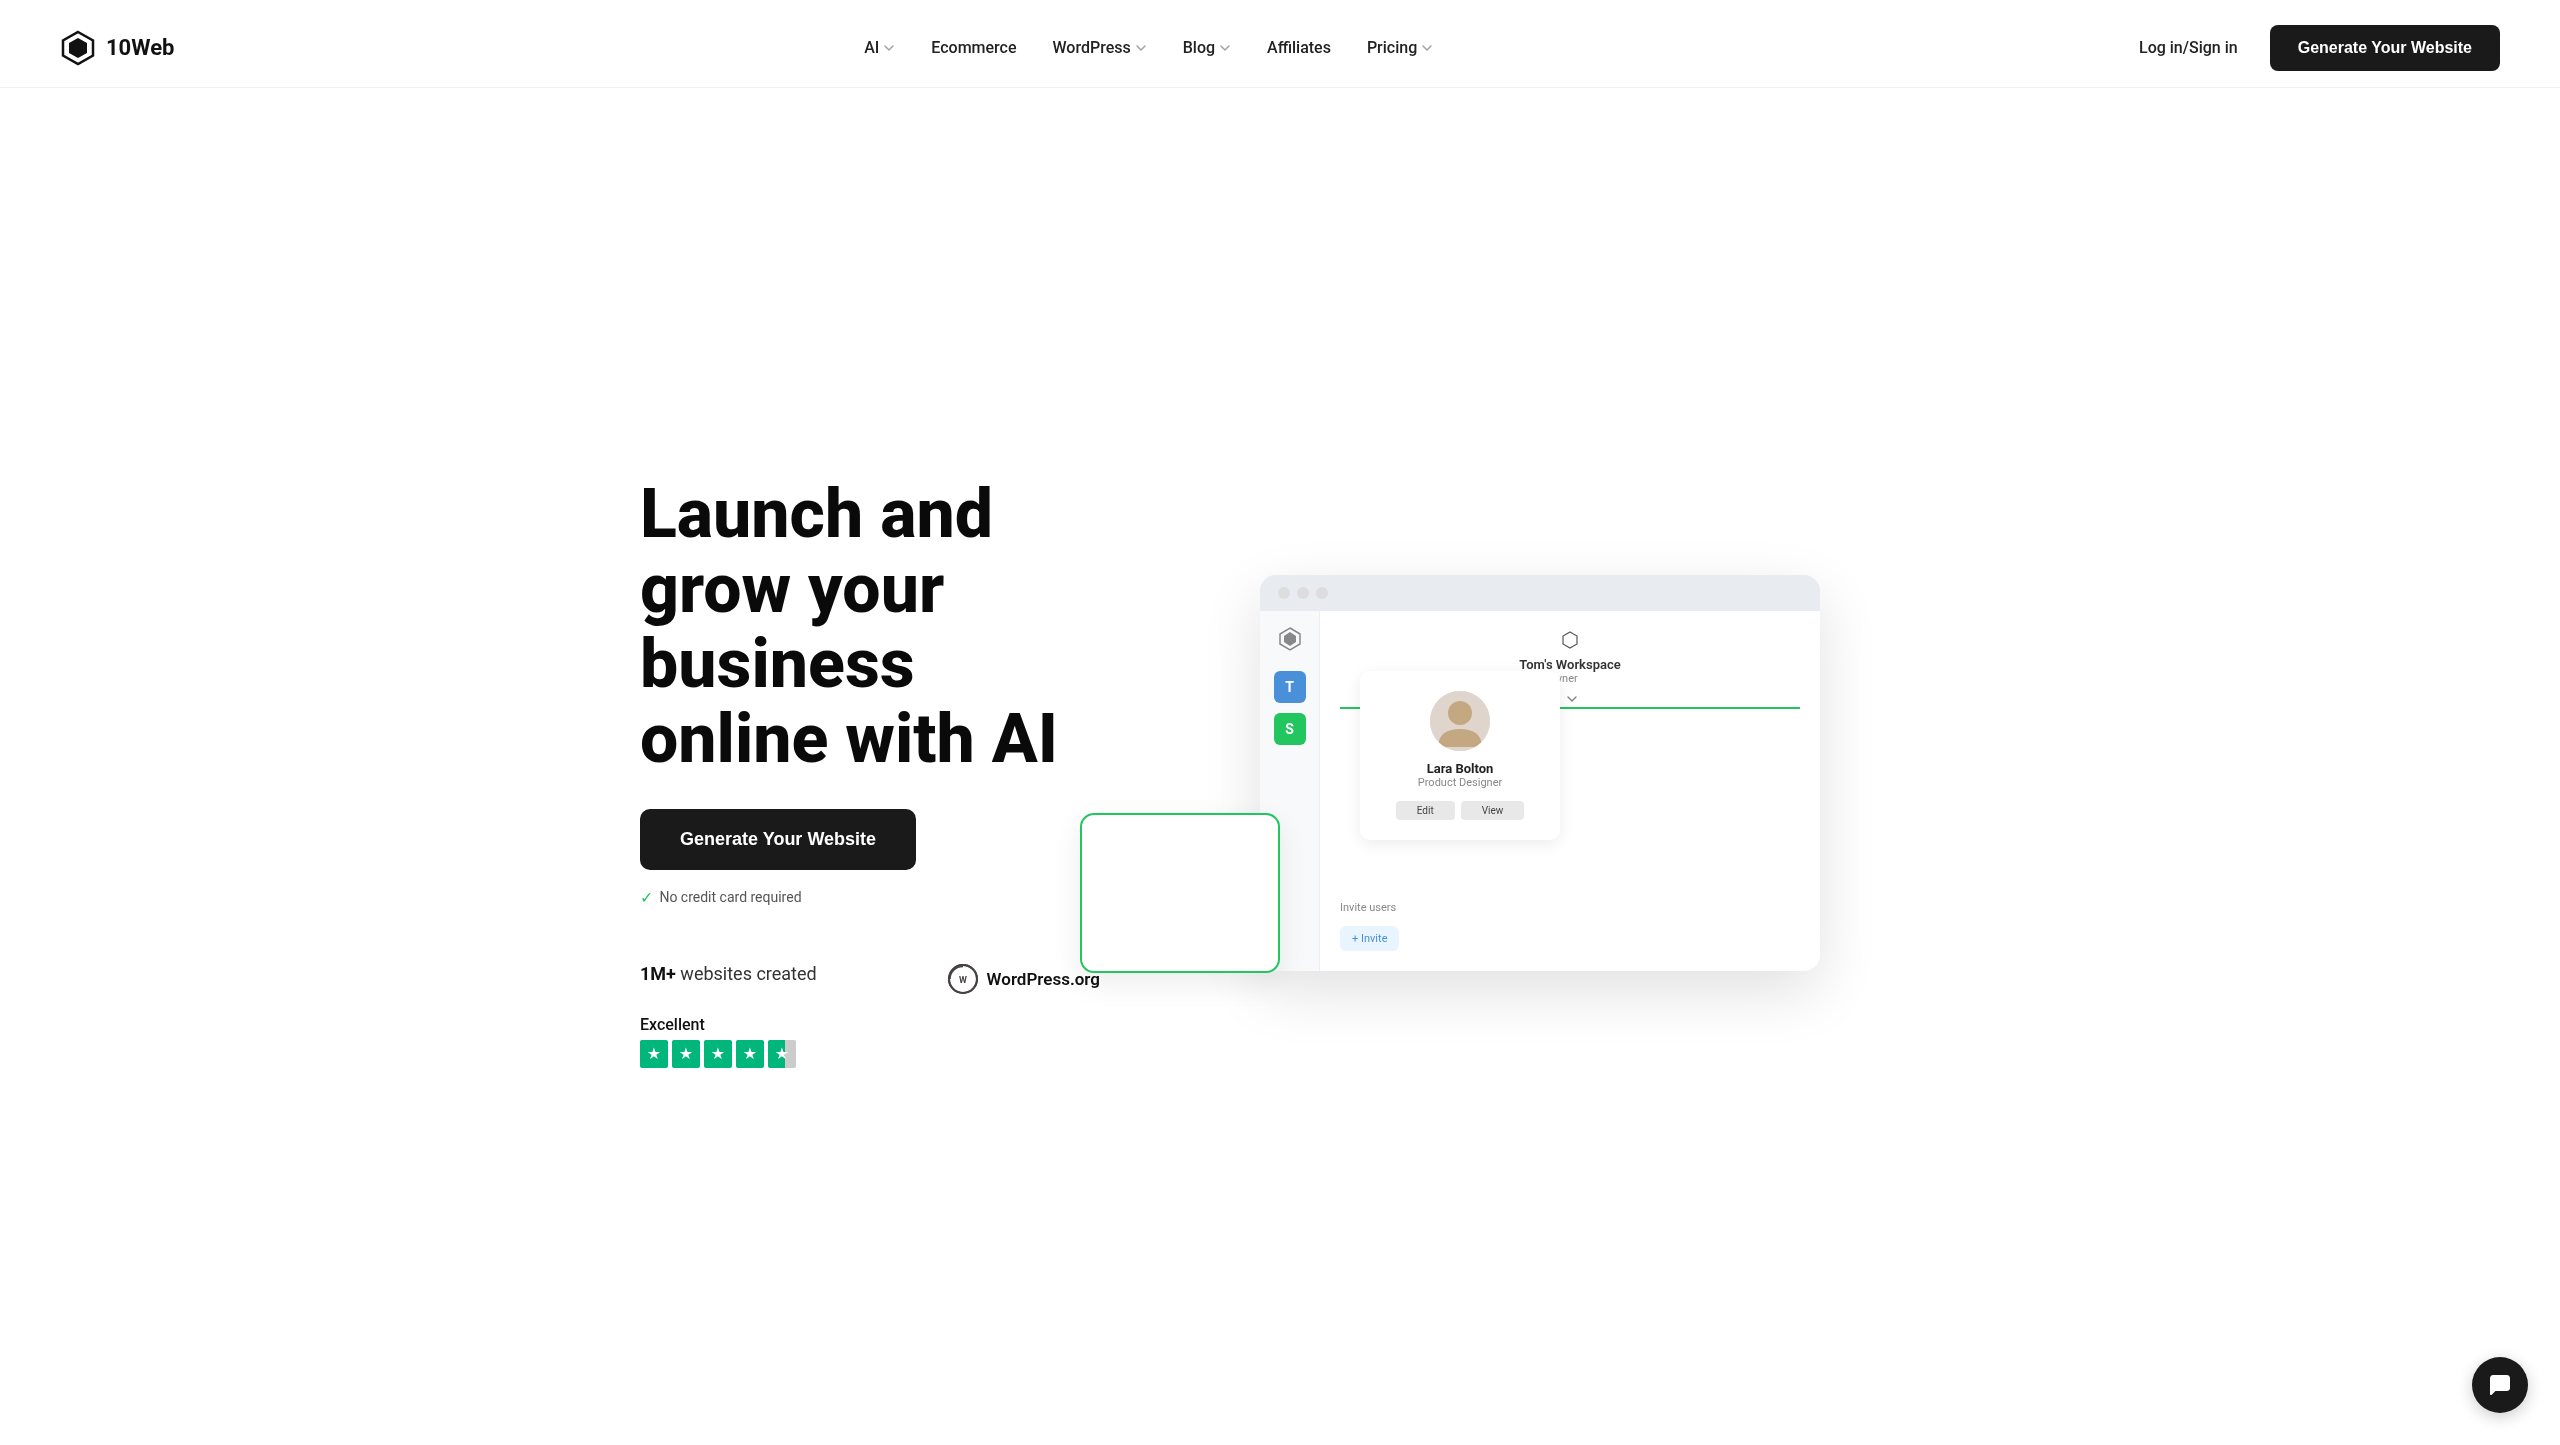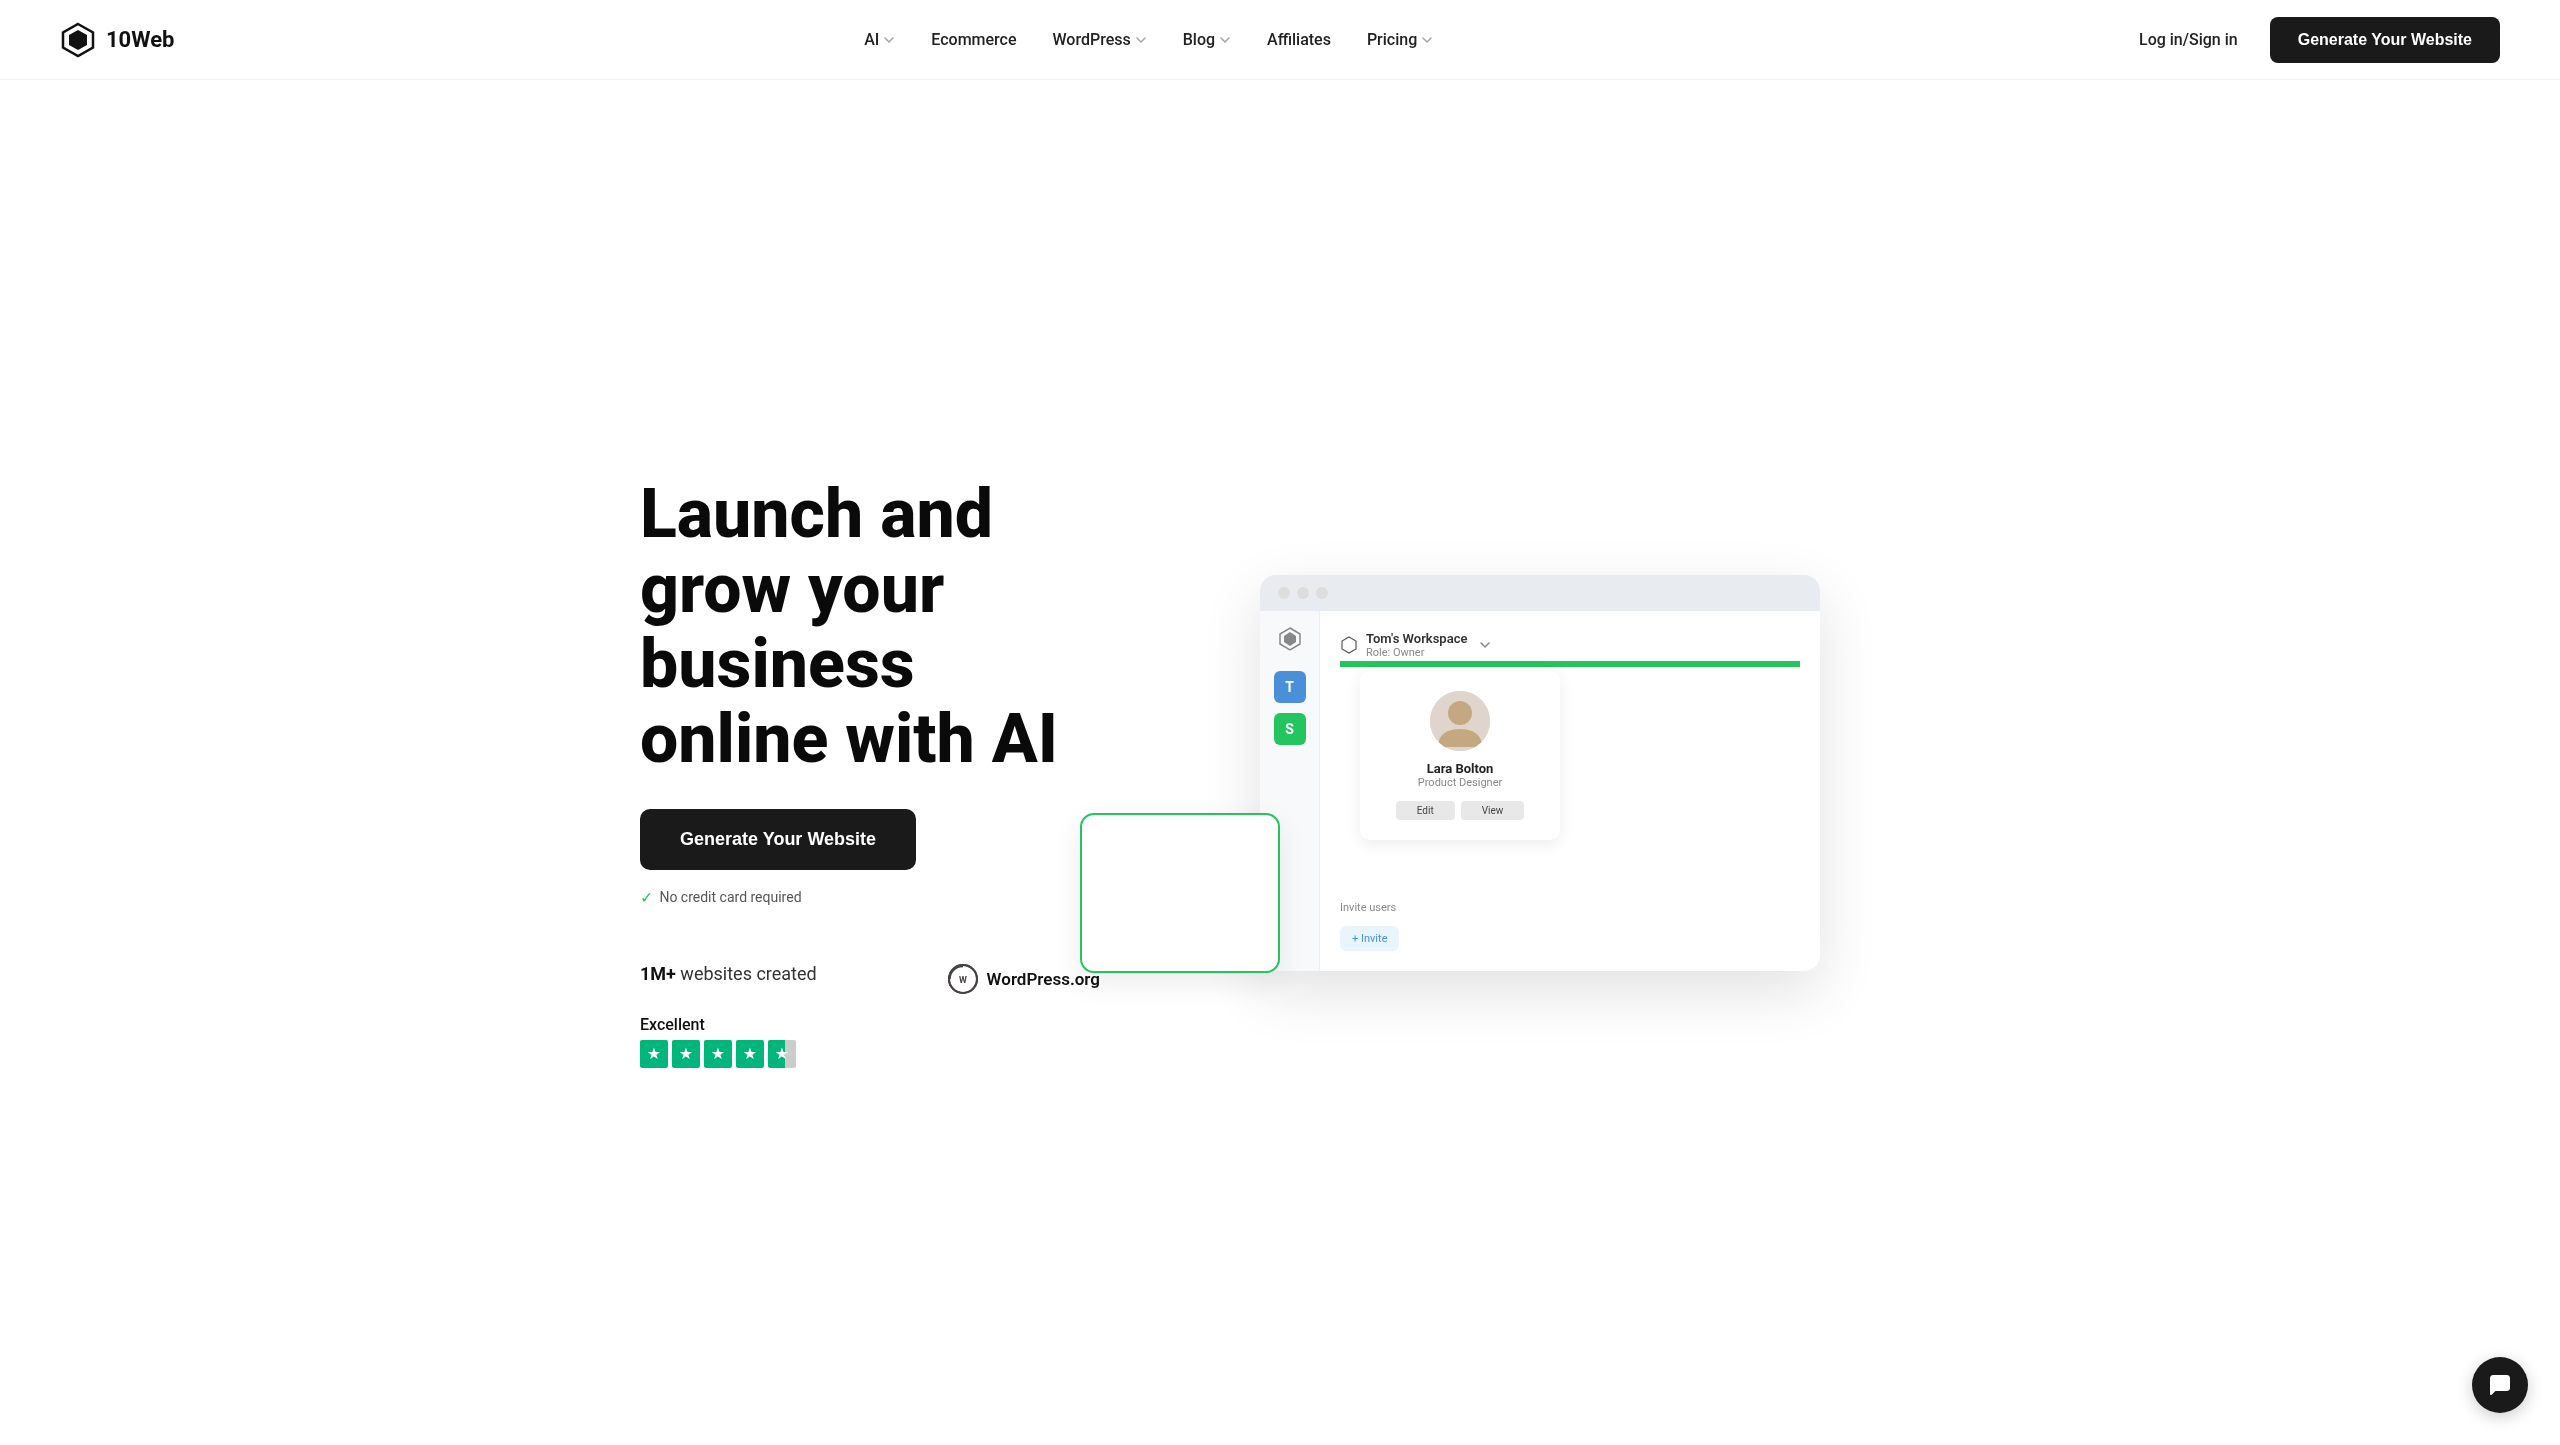--- a/index.html
+++ b/index.html
@@ -8,21 +8,21 @@
     
     header {
       display: flex;
       align-items: center;
       justify-content: space-between;
       padding: 0 60px;
       height: 80px;
       background: #fff;
       border-bottom: 1px solid #f0f0f0;
       position: sticky;
-      top: 0;
+      top: 8px;
       z-index: 100;
     }
     .logo-area {
       display: flex;
       align-items: center;
       gap: 10px;
       cursor: pointer;
     }
     .logo-icon {
       width: 36px;
@@ -257,21 +257,22 @@
       flex: 1;
       padding: 20px;
       position: relative;
     }
     .workspace-header {
       display: flex;
       align-items: center;
       gap: 8px;
       margin-bottom: 20px;
       padding-bottom: 2px;
-      border-bottom: 6px solid #22c55e;
+      border-bottom: 2px solid #22c55e;
+      flex-direction: column;
     }
     .workspace-icon-sm {
       width: 18px;
       height: 18px;
     }
     .workspace-name {
       font-size: 13px;
       font-weight: 600;
       color: #333;
     }

